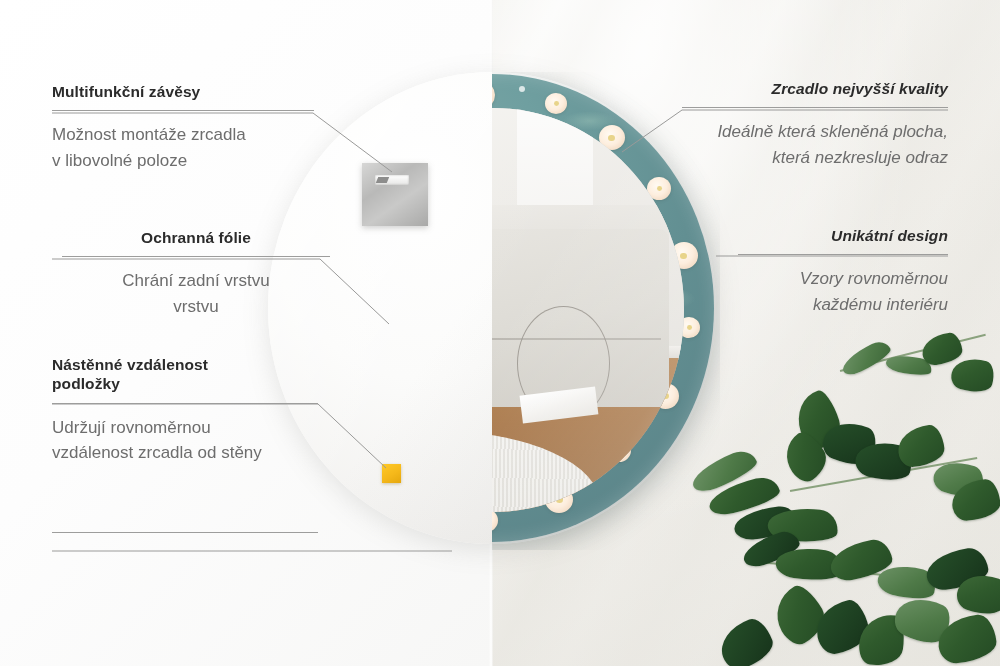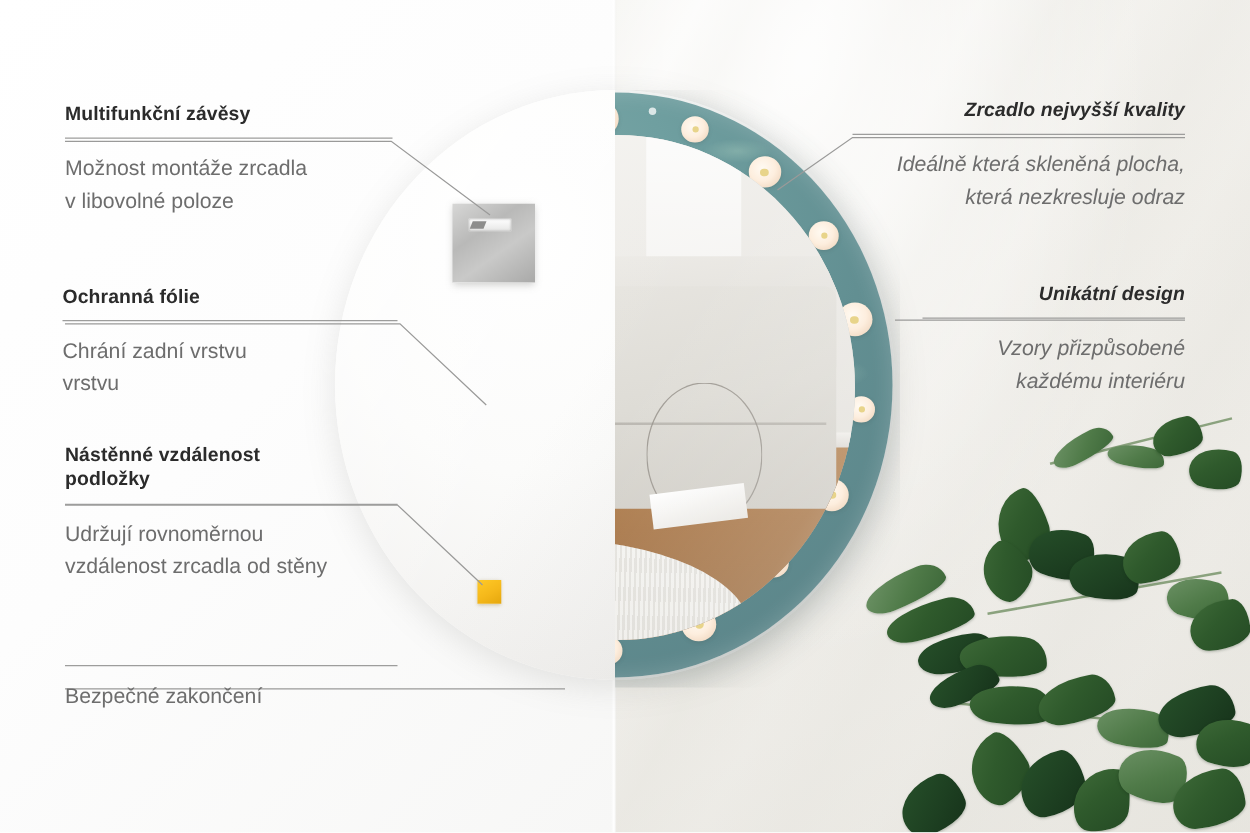--- a/index.html
+++ b/index.html
@@ -247,47 +247,46 @@
     <path d="M948 110 L682 110 L622 152" stroke="#9a9a99" stroke-width="1" fill="none"></path>
     <path d="M948 256 L738 256 L716 256" stroke="#9a9a99" stroke-width="1" fill="none"></path>
   </svg>
 
   <div class="callout left-callout" style="left:52px;top:82px;width:262px;">
     <h3>Multifunkční závěsy</h3>
     <div class="rule"></div>
     <p><span>Možnost montáže zrcadla</span><br><span>v libovolné poloze</span></p>
   </div>
 
-  <div class="callout left-callout" style="left:50px;top:228px;width:268px;">
+  <div class="callout left-callout" style="left:62px;top:228px;width:268px;text-align:center;">
     <h3>Ochranná fólie</h3>
     <div class="rule"></div>
     <p><span>Chrání zadní vrstvu</span><br><span>vrstvu</span></p>
   </div>
 
   <div class="callout left-callout" style="left:52px;top:355px;width:266px;">
     <h3><span>Nástěnné vzdálenost</span><br><span>podložky</span></h3>
     <div class="rule"></div>
     <p><span>Udržují rovnoměrnou</span><br><span>vzdálenost zrcadla od stěny</span></p>
   </div>
 
   <div class="callout left-callout" style="left:52px;top:523px;width:266px;">
     <div class="rule"></div>
-    <p>Bezpečné zakončení</p>
   </div>
 
   <div class="callout right-callout" style="left:682px;top:79px;width:266px;">
     <h3>Zrcadlo nejvyšší kvality</h3>
     <div class="rule"></div>
     <p><span>Ideálně která skleněná plocha,</span><br><span>která nezkresluje odraz</span></p>
   </div>
 
   <div class="callout right-callout" style="left:738px;top:226px;width:210px;">
     <h3>Unikátní design</h3>
     <div class="rule"></div>
-    <p><span>Vzory přizpůsobené</span><br><span>každému interiéru</span></p>
+    <p><span>Vzory rovnoměrnou</span><br><span>každému interiéru</span></p>
   </div>
 
   <div class="foliage">
     <div class="stem" style="left:150px;top:40px;width:150px;transform:rotate(-14deg);"></div>
     <div class="leaf lt" style="left:150px;top:18px;width:52px;height:20px;transform:rotate(-26deg);"></div>
     <div class="leaf lt" style="left:196px;top:26px;width:46px;height:18px;transform:rotate(12deg);"></div>
     <div class="leaf" style="left:232px;top:4px;width:40px;height:30px;transform:rotate(-8deg);"></div>
     <div class="leaf" style="left:262px;top:28px;width:42px;height:34px;transform:rotate(16deg);"></div>
 
     <div class="stem" style="left:100px;top:160px;width:190px;transform:rotate(-10deg);"></div>

